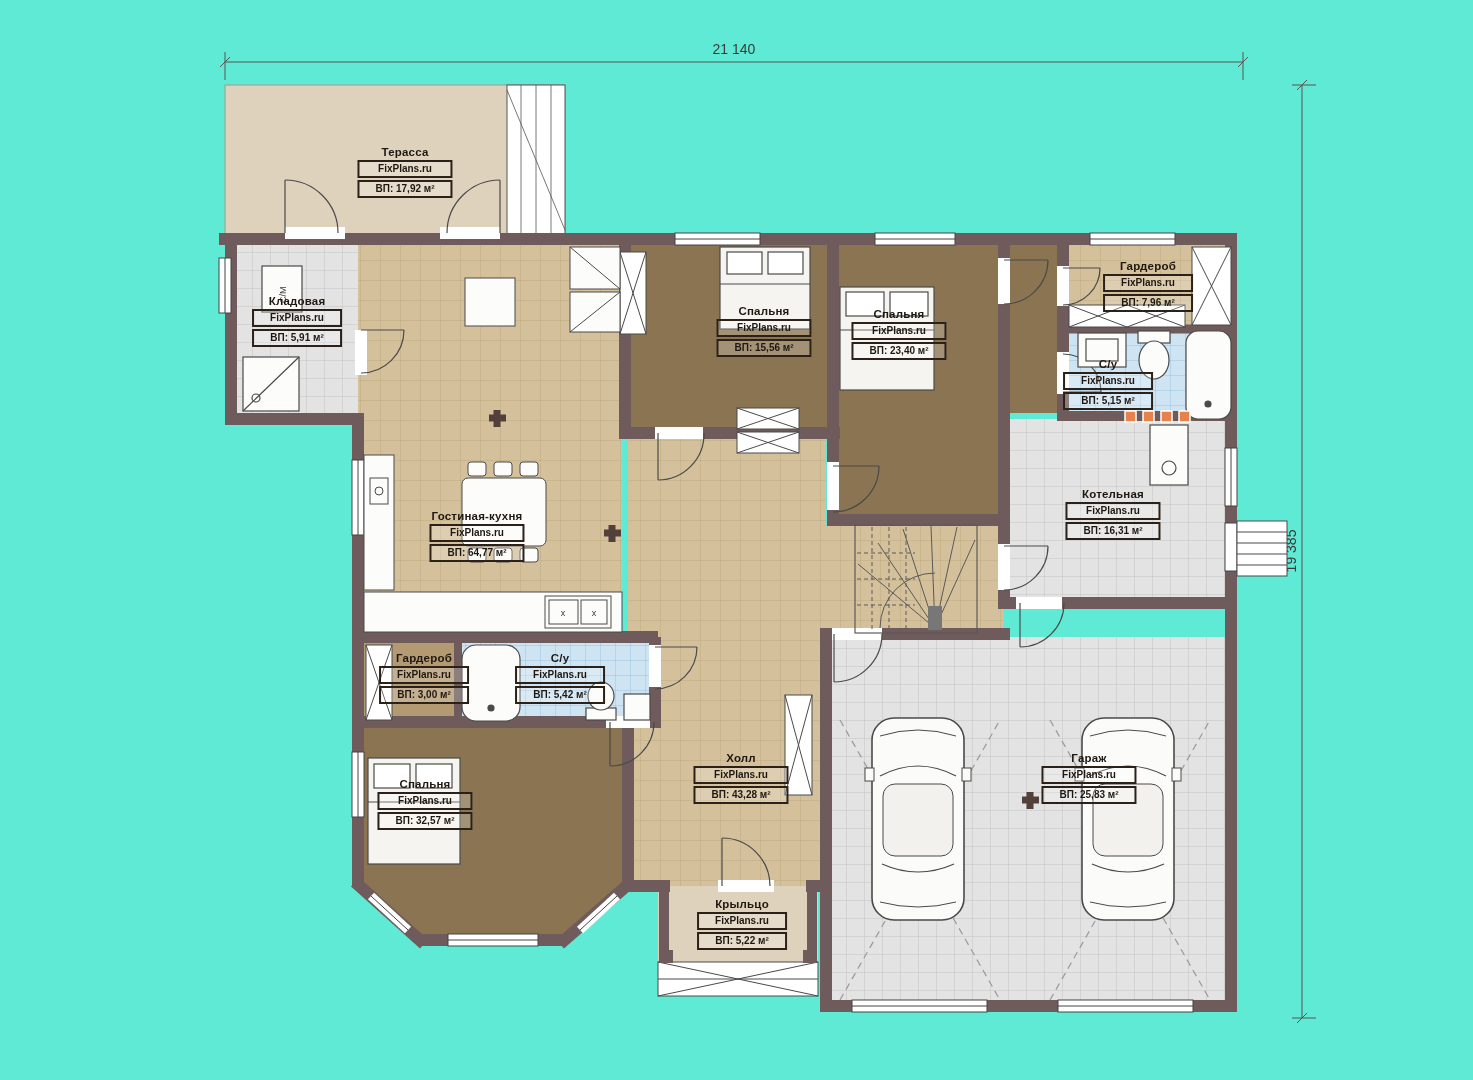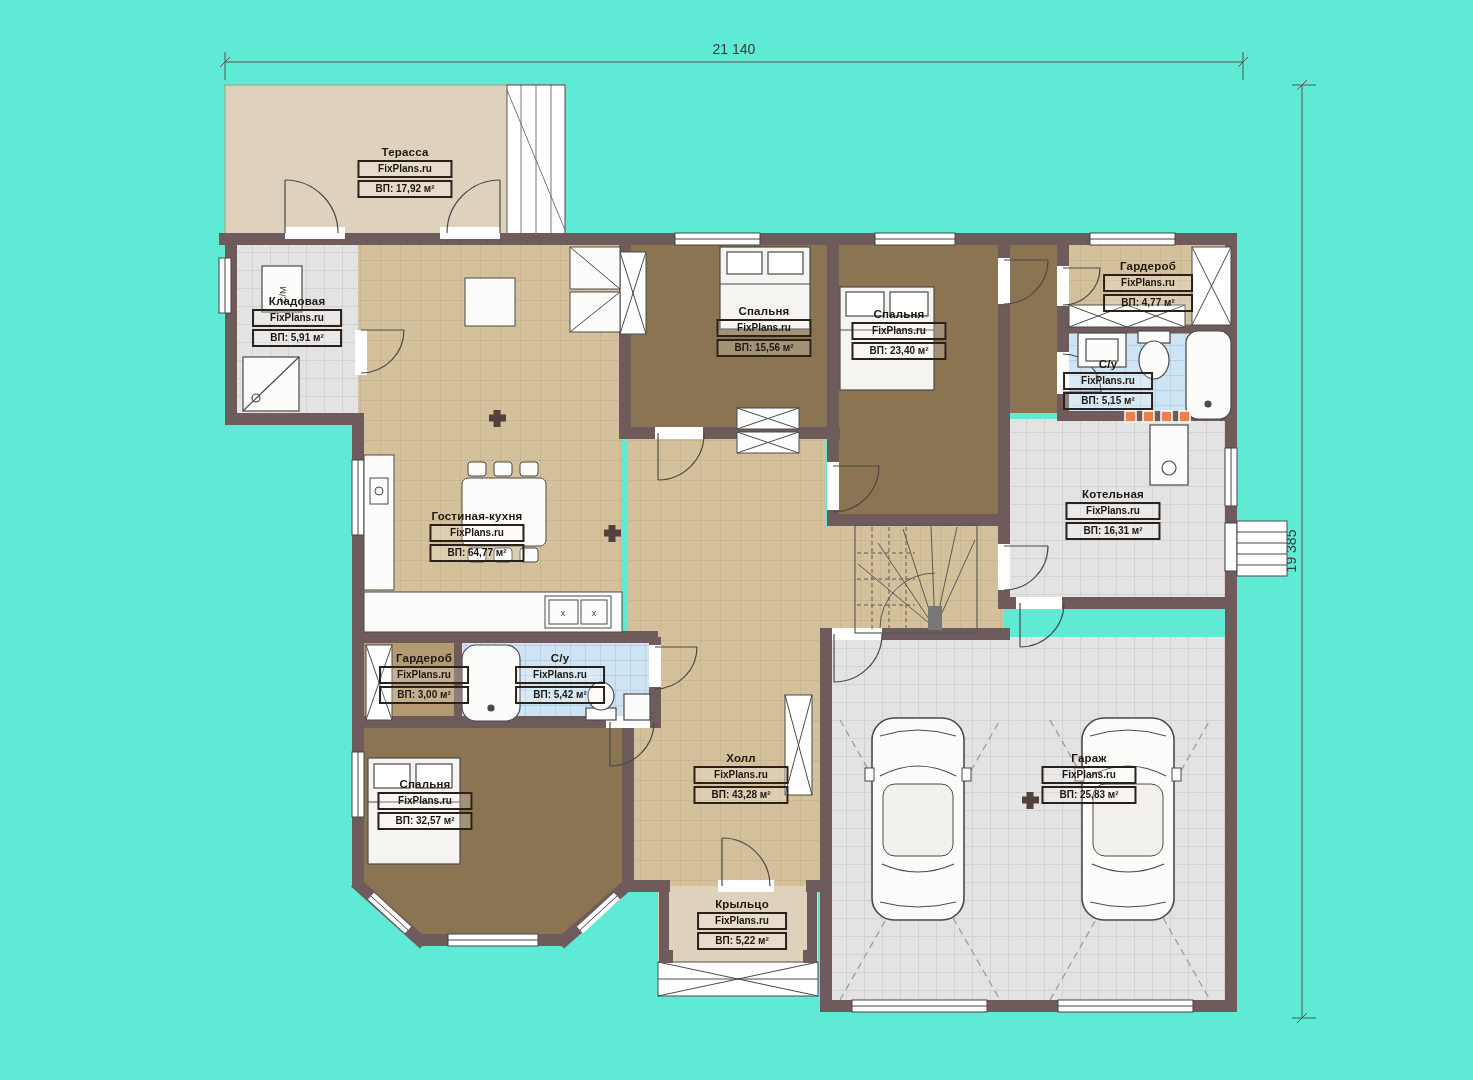--- a/index.html
+++ b/index.html
@@ -384,21 +384,21 @@
   <span class="rl-box">ВП: 15,56 м²</span>
 </div>
 <div class="room-label" style="left:899px;top:308px">
   <div class="rl-name">Спальня</div>
   <span class="rl-box">FixPlans.ru</span>
   <span class="rl-box">ВП: 23,40 м²</span>
 </div>
 <div class="room-label" style="left:1148px;top:260px">
   <div class="rl-name">Гардероб</div>
   <span class="rl-box">FixPlans.ru</span>
-  <span class="rl-box">ВП: 4,77 м²</span>
+  <span class="rl-box">ВП: 7,96 м²</span>
 </div>
 <div class="room-label" style="left:1108px;top:358px">
   <div class="rl-name">С/у</div>
   <span class="rl-box">FixPlans.ru</span>
   <span class="rl-box">ВП: 5,15 м²</span>
 </div>
 <div class="room-label" style="left:1113px;top:488px">
   <div class="rl-name">Котельная</div>
   <span class="rl-box">FixPlans.ru</span>
   <span class="rl-box">ВП: 16,31 м²</span>

